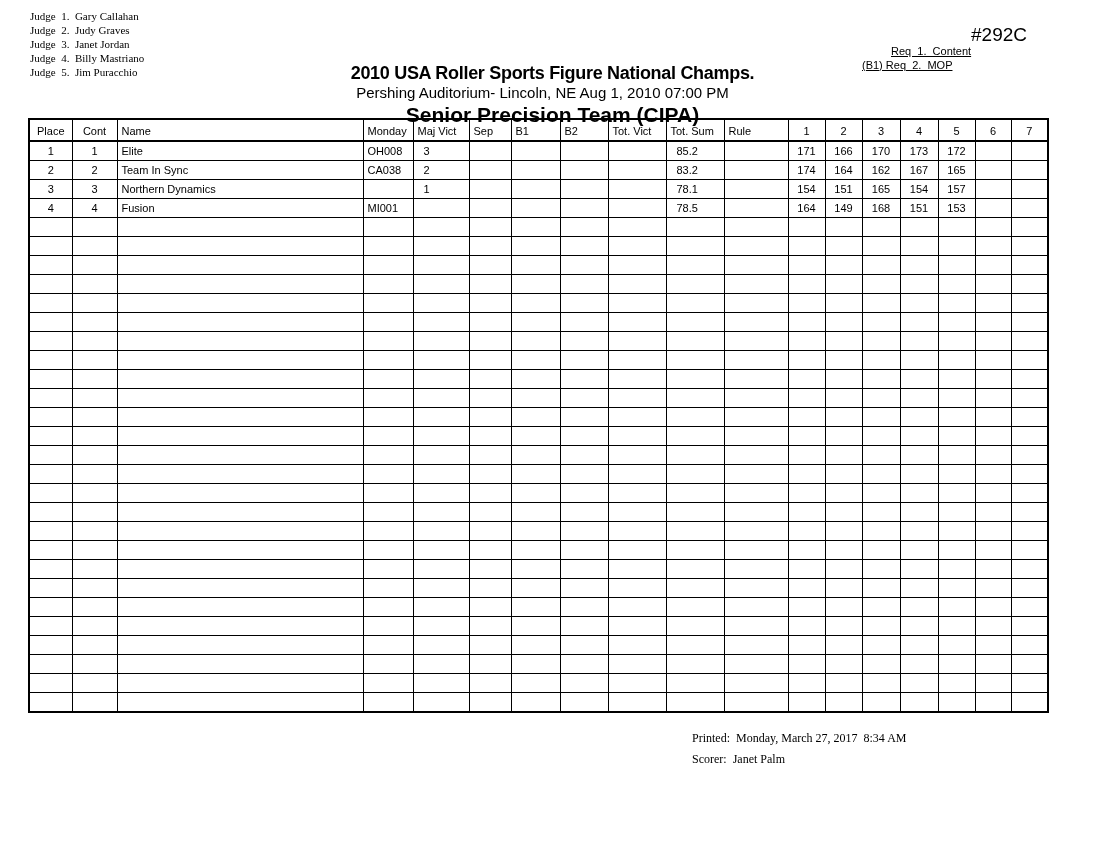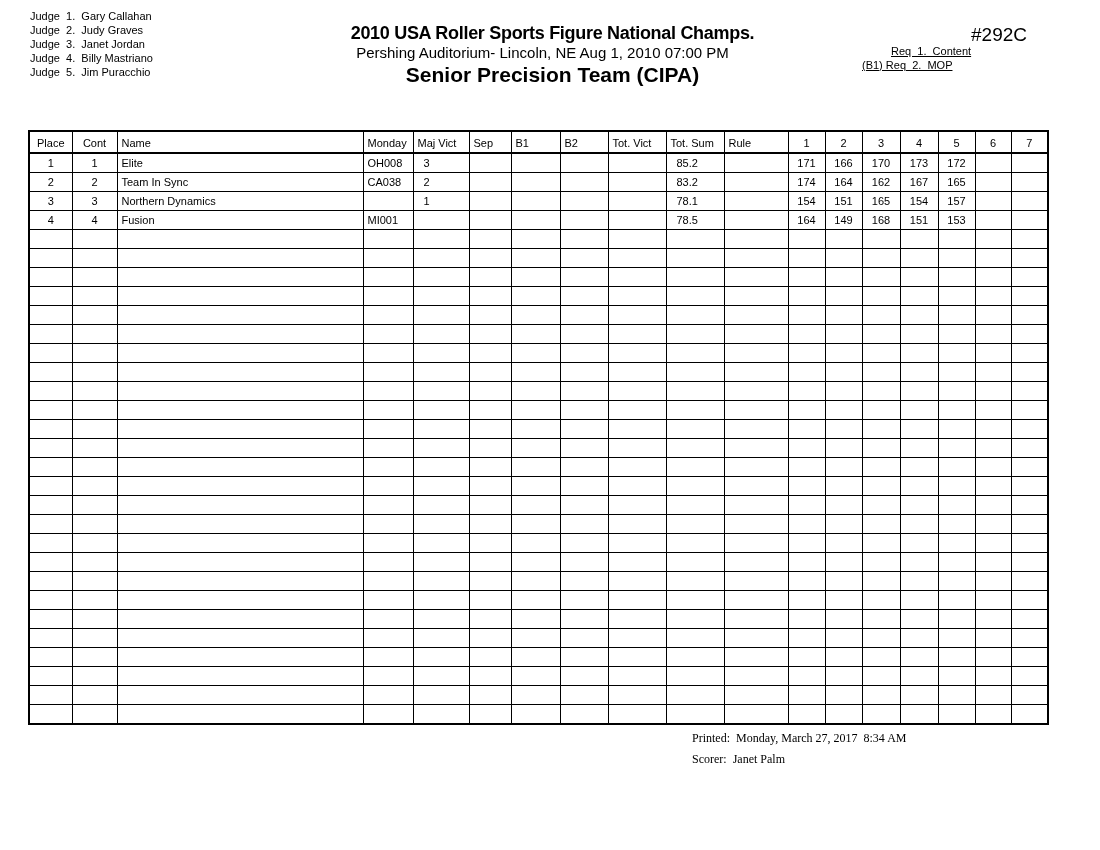--- a/index.html
+++ b/index.html
@@ -1,28 +1,28 @@
 <!DOCTYPE html>
 <html><head>
 <meta charset="utf-8">
 <style>
   html, body { margin:0; padding:0; background:#ffffff; }
   body { width:1100px; height:850px; position:relative; font-family:"Liberation Sans", sans-serif; color:#000; overflow:hidden; }
-  .judges { position:absolute; left:30px; top:9px; font-size:11px; line-height:14px; }
+  .judges { position:absolute; left:30px; top:9px; font-size:11px; line-height:14px;font-family:Liberation Serif, serif; }
   .judges div { white-space:pre; }
   .titles { position:absolute; left:300px; width:505px; top:22px; text-align:center; }
-  .t1 { font-size:18px; font-weight:bold; line-height:22px; letter-spacing:-0.3px; }
+  .t1 { font-size:18px; font-weight:bold; line-height:22px; letter-spacing:-0.3px;margin-top:40px; }
   .t2 { font-size:15px; line-height:18px; margin-left:-20px; }
   .t3 { font-size:21px; font-weight:bold; line-height:26px; }
   .t4 { font-size:17px; line-height:22px; }
   .event-no { position:absolute; right:73px; top:24px; font-size:19px; font-weight:normal; }
   .reqs { position:absolute; left:862px; top:44px; font-size:11px; line-height:14px;text-decoration:underline; }
   .reqs div { white-space:pre; }
   .reqs .r1 { padding-left:29px; }
-  table.grid { position:absolute; left:28px; top:130px; border-collapse:collapse; table-layout:fixed; font-size:11px;padding-left:34px; }
+  table.grid { position:absolute; left:28px; top:118px; border-collapse:collapse; table-layout:fixed; font-size:11px;padding-left:34px; }
   table.grid td, table.grid th { border:1px solid #000; height:18px; padding:0 4px; white-space:nowrap; overflow:hidden; font-weight:normal; text-align:left; }
   table.grid thead th { border-bottom:2px solid #000; padding-top:2px; }
   table.grid th.c, table.grid td.c { text-align:center; }
   table.grid td.ind { padding-left:10px; }
   table.grid { border:2px solid #000; }
   .footer { position:absolute; left:692px; top:728px; font-size:12px; line-height:21px;font-family:Liberation Serif, serif; }
   .footer div { white-space:pre; }
 </style>
 </head>
 <body>

